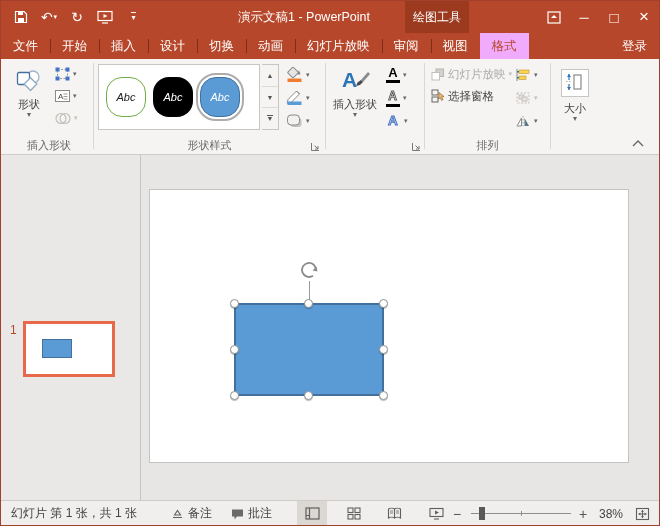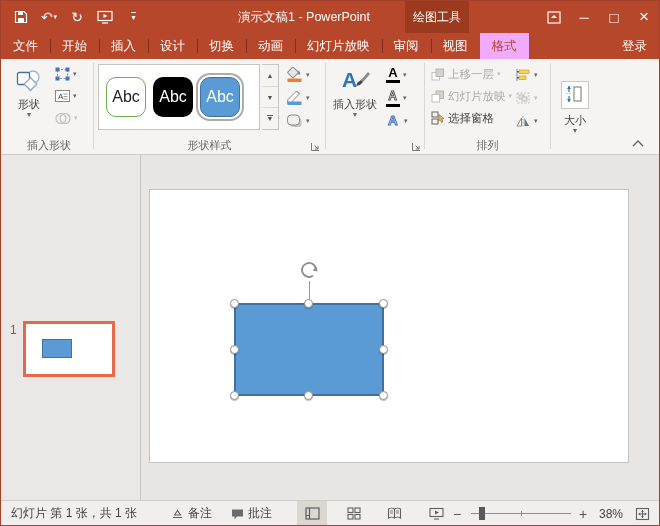--- a/index.html
+++ b/index.html
@@ -31,21 +31,21 @@
   .group{position:absolute;top:0;height:96px;}
   .glabel{position:absolute;bottom:2px;left:0;width:100%;text-align:center;font-size:11px;color:#696969;white-space:nowrap;}
   .vsep{position:absolute;top:4px;height:86px;width:1px;background:#DBD7D2;}
   .bigbtn{position:absolute;top:4px;width:44px;height:72px;display:flex;flex-direction:column;align-items:center;justify-content:flex-start;padding-top:6px;font-size:11px;color:#444;}
   .bigbtn .blabel{margin-top:5px;line-height:13px;text-align:center;}
   .dropdown-caret{font-size:8px;color:#666;line-height:8px;}
   .smallbtn{height:22px;display:flex;align-items:center;gap:3px;padding:0 2px;color:#444;font-size:11.5px;white-space:nowrap;}
   .smallbtn.disabled{color:#ABABAB;}
   .smallbtn .dropdown-caret{font-size:7px;}
   .gallery{position:absolute;left:2px;top:5px;width:162px;height:66px;background:#fff;border:1px solid #C9C5C0;display:flex;align-items:center;gap:7px;padding-left:7px;}
-  .swatch{width:40px;height:40px;border-radius:10px;display:flex;align-items:center;justify-content:center;font-size:16px;}
+  .swatch{width:40px;height:40px;border-radius:16px;display:flex;align-items:center;justify-content:center;font-size:11px;font-style:italic;}
   .swatch-sel{outline:2px solid #ACACAC;outline-offset:2px;}
   .gscroll{position:absolute;left:166px;top:5px;width:17px;height:66px;display:flex;flex-direction:column;border:1px solid #C9C5C0;border-left:none;background:#F5F4F2;}
   .gscroll>div{flex:1;display:flex;align-items:center;justify-content:center;font-size:7px;color:#555;border-bottom:1px solid #DDD9D4;}
   .gscroll>div:last-child{border-bottom:none;}
   .gmore i{display:block;border-top:1px solid #555;font-style:normal;font-size:7px;line-height:6px;}
   .launcher{position:absolute;bottom:3px;width:11px;height:11px;}
   .fx-col{position:absolute;top:4px;display:flex;flex-direction:column;}
   .fx-col .smallbtn{height:23px;}
   .wa-letter{font-weight:bold;font-size:13px;line-height:12px;}
   .bar{display:block;height:3px;width:14px;margin-top:1px;}
@@ -274,28 +274,20 @@
           <path d="M4.5 4.5L8 8M8 8V5M8 8H5" stroke="#777" fill="none"></path>
         </svg>
     </div>
 
     <div class="vsep" style="left:423px;"></div>
 
     <div class="group" style="left:426px;width:121px;">
       <div style="position:absolute;left:2px;top:4px;">
         <div class="smallbtn disabled">
           <svg width="14" height="13" viewBox="0 0 14 13">
-              <rect x="1" y="4.5" width="7.5" height="7.5" fill="#fff" stroke="#C3BFBA"></rect>
-              <rect x="5" y="1" width="7.5" height="7.5" fill="#D4D0CB" stroke="#B8B4AF"></rect>
-            </svg>
-          <span>上移一层</span>
-          <span class="dropdown-caret" style="color:#C3BFBA;">▾</span>
-        </div>
-        <div class="smallbtn disabled">
-          <svg width="14" height="13" viewBox="0 0 14 13">
               <rect x="5" y="1" width="7.5" height="7.5" fill="#D4D0CB" stroke="#B8B4AF"></rect>
               <rect x="1" y="4.5" width="7.5" height="7.5" fill="#fff" stroke="#C3BFBA"></rect>
             </svg>
           <span>幻灯片放映</span>
           <span class="dropdown-caret" style="color:#C3BFBA;">▾</span>
         </div>
         <div class="smallbtn">
           <svg width="14" height="14" viewBox="0 0 14 14">
               <rect x="1" y="1" width="6" height="5" fill="none" stroke="#666"></rect>
               <rect x="1" y="8" width="6" height="5" fill="none" stroke="#666"></rect>
@@ -330,21 +322,21 @@
             </svg>
           <span class="dropdown-caret">▾</span>
         </div>
       </div>
       <div class="glabel">排列</div>
     </div>
 
     <div class="vsep" style="left:549px;"></div>
 
     <div class="group" style="left:552px;width:46px;">
-      <div class="bigbtn" style="left:0;width:44px;justify-content:flex-end;">
+      <div class="bigbtn" style="left:0;width:44px;">
         <span style="border:1px solid #C9C5C0;background:#fff;padding:2px 3px;">
           <svg width="20" height="20" viewBox="0 0 20 20">
               <path d="M4 2v6M4 12v6" stroke="#2E75B6" stroke-width="1.2"></path>
               <path d="M4 2L2 5h4zM4 18l-2-3h4z" fill="#2E75B6"></path>
               <rect x="9" y="3" width="7" height="14" fill="none" stroke="#8a8a8a" stroke-width="1.2"></rect>
               <path d="M1 9.5h6" stroke="#b0b0b0" stroke-dasharray="1.5 1.5"></path>
             </svg>
         </span>
         <span class="blabel">大小</span>
         <span class="dropdown-caret">▾</span>

